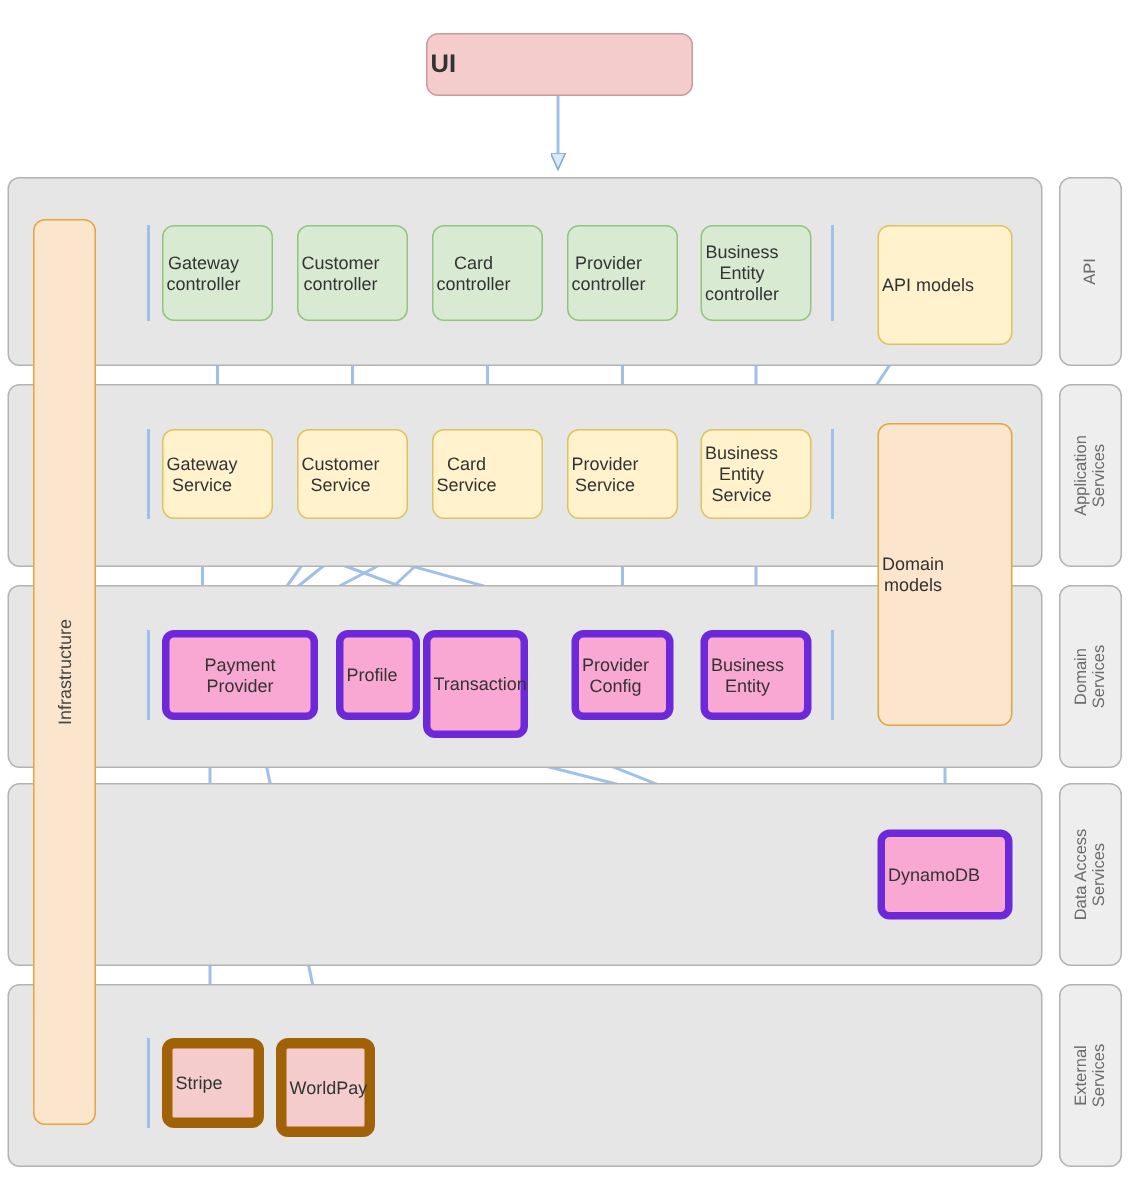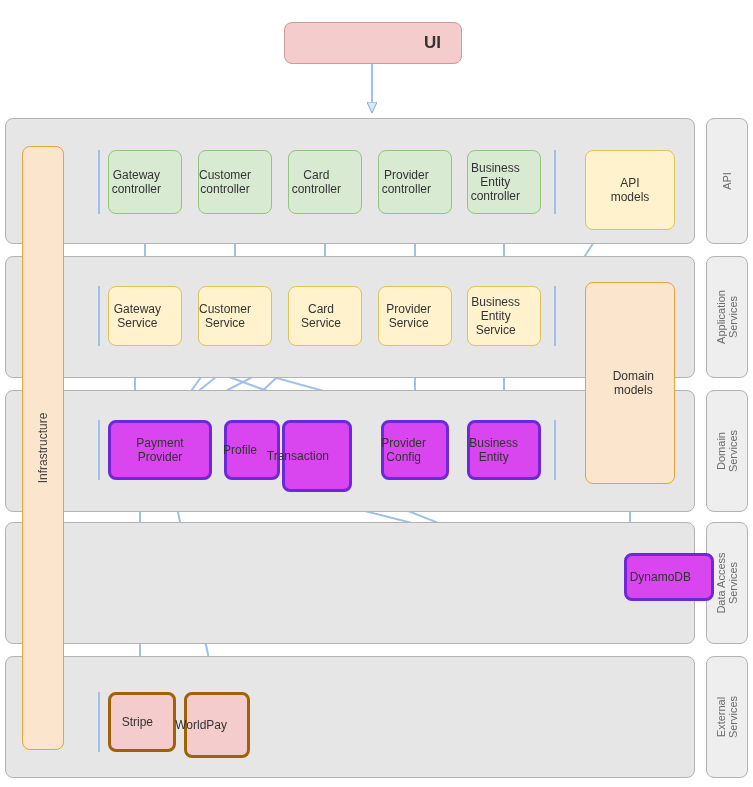--- a/index.html
+++ b/index.html
@@ -12,32 +12,32 @@
   .layer{position:absolute;background:#e6e6e6;border:1px solid #b3b3b3;
          border-radius:8px;box-sizing:border-box;}
   .band{position:absolute;background:#eeeeee;border:1px solid #b3b3b3;
         border-radius:8px;box-sizing:border-box;}
   .band-label{position:absolute;left:50%;top:50%;
         transform:translate(-50%,-50%) rotate(-90deg);
         white-space:nowrap;font-size:11px;color:#6b6b6b;text-align:center;
         line-height:12px;}
 
   .node{position:absolute;box-sizing:border-box;border-radius:8px;
-        display:flex;align-items:center;justify-content:flex-end;
+        display:flex;align-items:center;justify-content:flex-start;
         text-align:center;font-size:12px;line-height:14px;color:#333333;
-        padding:2px 20px;}
+        padding:2px 2px;}
 
   .n-ui       {background:#f4cccc;border:1px solid #cc9a9a;}
   .n-ctrl     {background:#d9ead3;border:1px solid #93c47d;}
   .n-svc      {background:#fff2cc;border:1px solid #e0c25b;}
-  .n-dom      {background:#d946ef;border:3px solid #6d28d9;}
+  .n-dom      {background:#f9a8d4;border:5px solid #6d28d9;}
   .n-models   {background:#fff2cc;border:1px solid #e0c25b;}
   .n-domodels {background:#fce5cd;border:1px solid #e8a33d;}
   .n-infra    {background:#fce5cd;border:1px solid #e8a33d;}
-  .n-ext      {background:#f4cccc;border:3px solid #a16207;}
+  .n-ext      {background:#f4cccc;border:7px solid #a16207;}
 
   .vdiv{position:absolute;width:2px;background:#9fc0e8;}
   .infra-label{position:absolute;left:50%;top:50%;
         transform:translate(-50%,-50%) rotate(-90deg);
         white-space:nowrap;font-size:12px;color:#444444;}
 </style>
 </head>
 <body>
 
 <div id="canvas">
@@ -168,21 +168,21 @@
     <span>Provider<br>Config</span>
     </div>
   <div class="node n-dom" style="left:467px;top:420px;width:74px;height:60px;">
     <span>Business<br>Entity</span>
     </div>
 
   <div class="layer" style="left:5px;top:522px;width:690px;height:122px;"></div>
   <div class="band" style="left:706px;top:522px;width:42px;height:122px;">
     <span class="band-label">Data Access<br>Services</span>
   </div>
-  <div class="node n-dom" style="left:585px;top:553px;width:90px;height:48px;margin-left:39px;">
+  <div class="node n-dom" style="left:585px;top:553px;width:90px;height:60px;">
     <span>DynamoDB</span>
     </div>
 
   <div class="layer" style="left:5px;top:656px;width:690px;height:122px;"></div>
   <div class="band" style="left:706px;top:656px;width:42px;height:122px;">
     <span class="band-label">External<br>Services</span>
   </div>
   <div class="vdiv" style="left:98px;top:692px;height:60px;"></div>
 
   <div class="node n-ext" style="left:108px;top:692px;width:68px;height:60px;">

